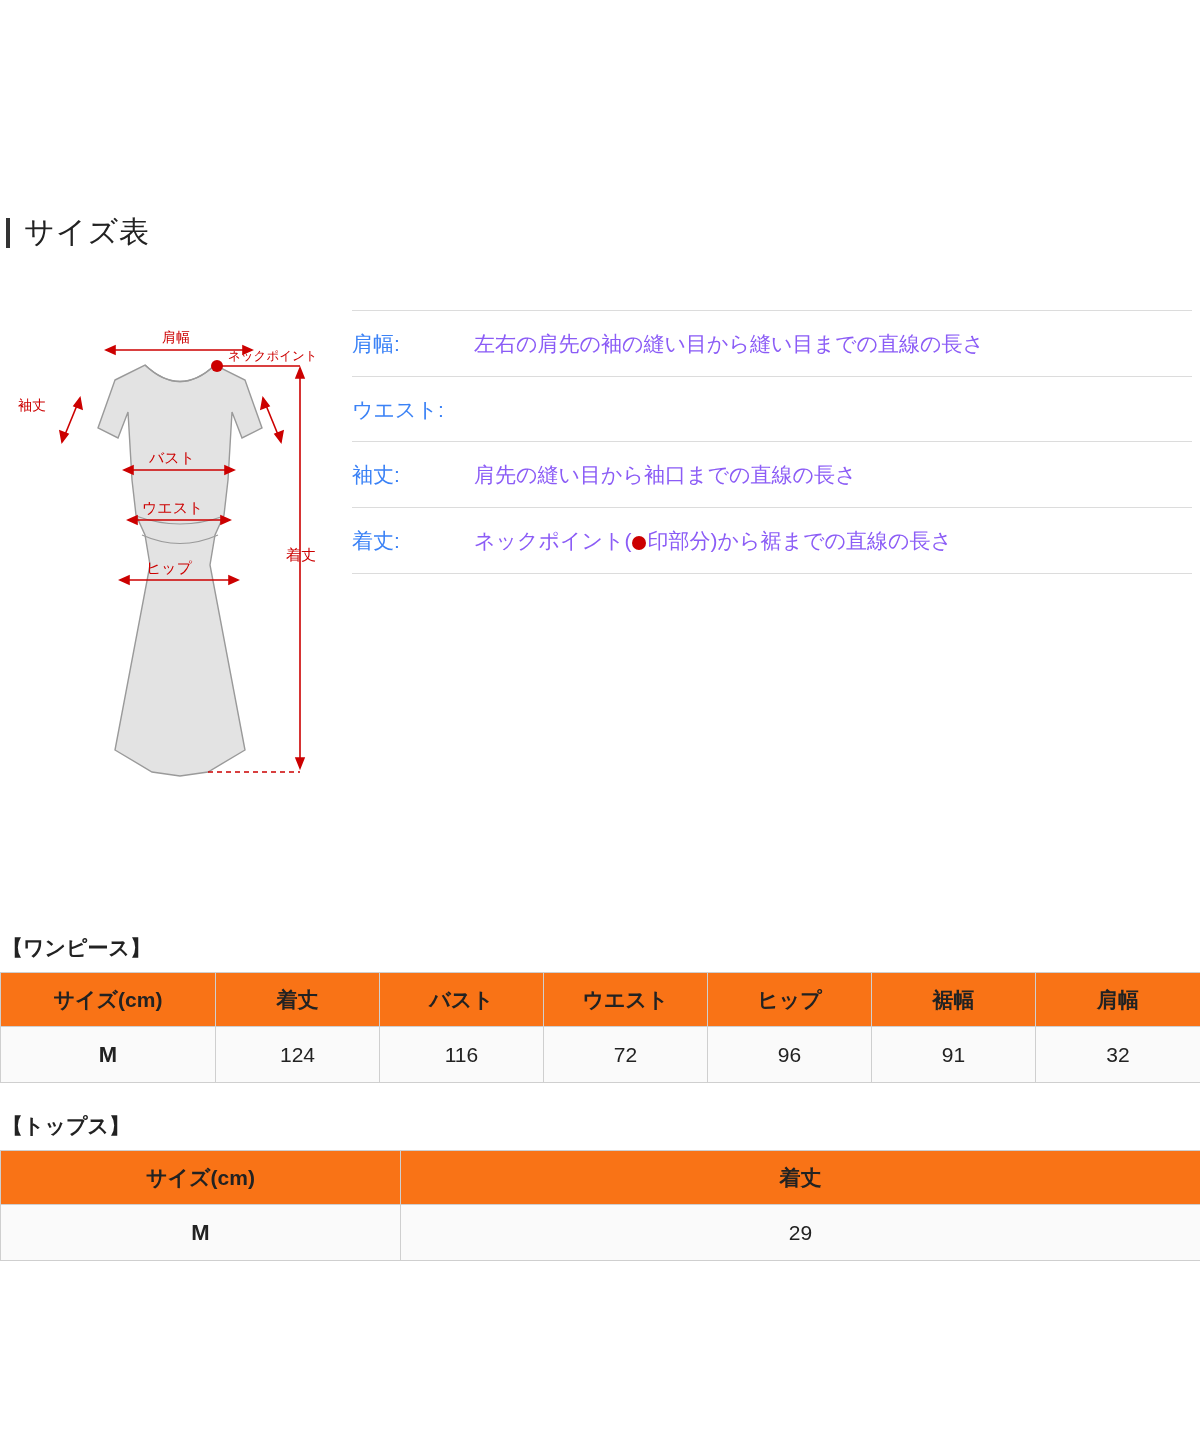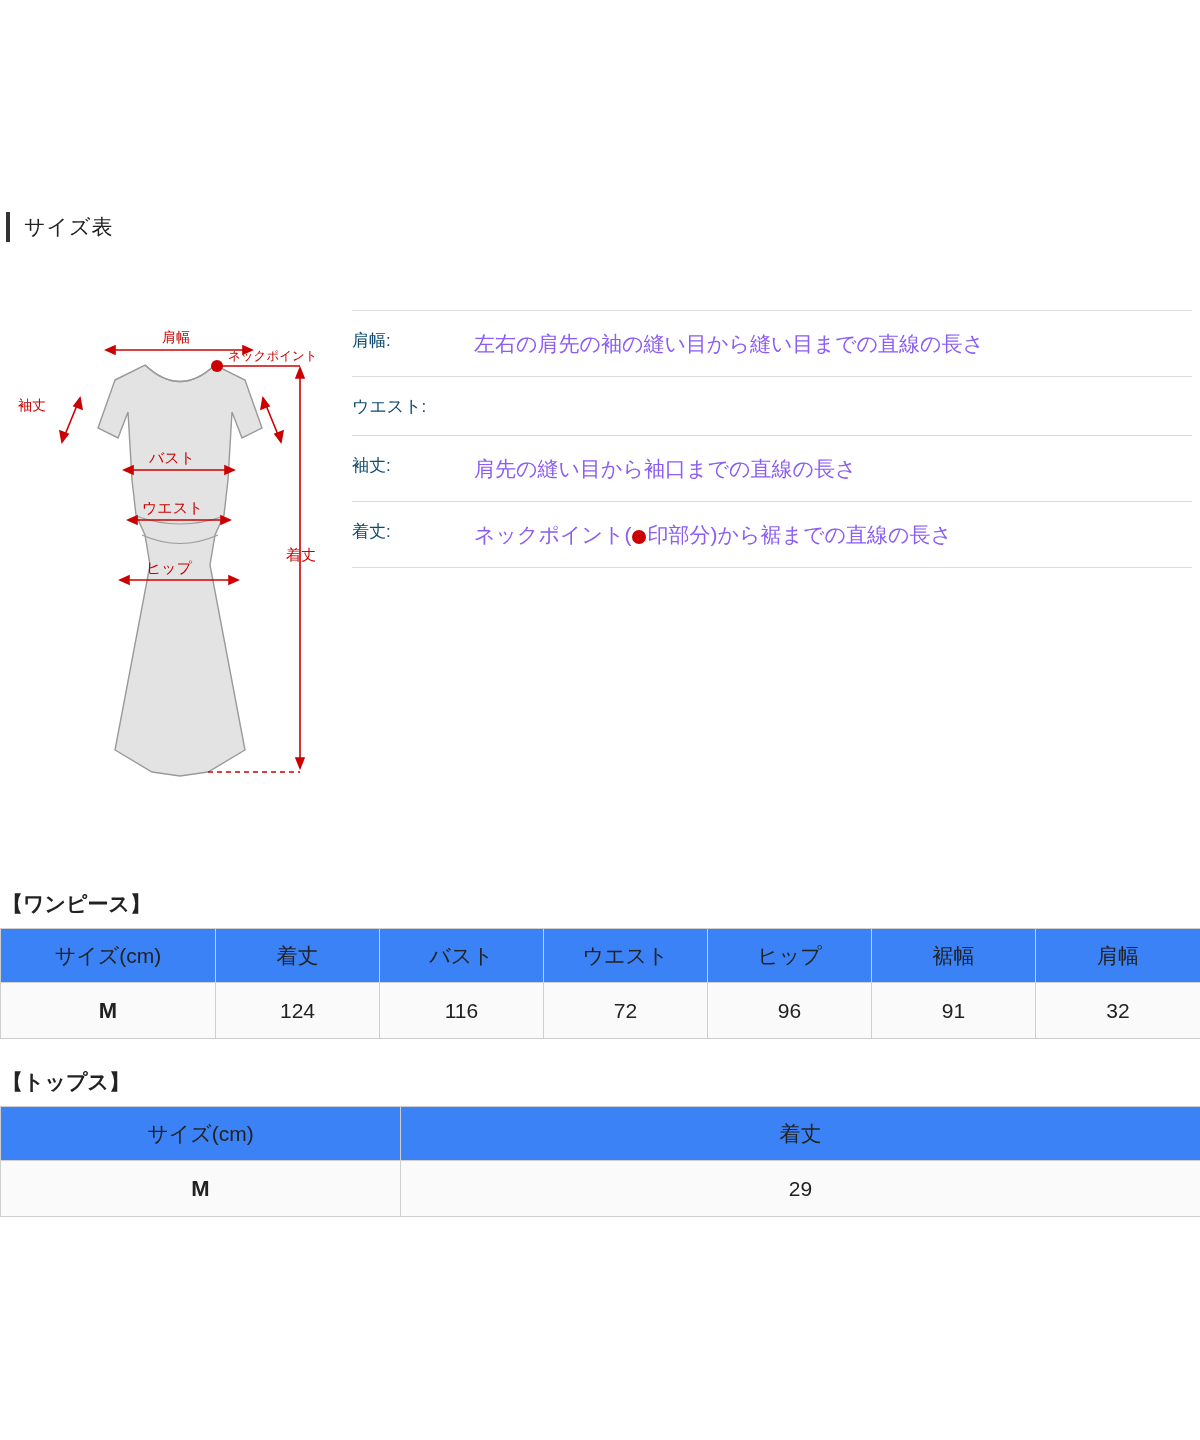--- a/index.html
+++ b/index.html
@@ -22,21 +22,21 @@
     padding: 0;
   }
 
   
   .section-title {
     position: absolute;
     top: 212px;
     left: 6px;
     display: flex;
     align-items: center;
-    font-size: 21px;
+    font-size: 30px;
     color: #222;
     letter-spacing: 1px;
   }
   .section-title .bar {
     display: inline-block;
     width: 4px;
     height: 30px;
     background: #333;
     margin-right: 14px;
   }
@@ -62,63 +62,63 @@
     display: flex;
     align-items: flex-start;
     border-bottom: 1px solid #dcdcdc;
     padding: 17px 0 16px 0;
   }
   .def-row:first-child { border-top: 1px solid #dcdcdc; }
   .def-row:last-child { border-bottom: 1px solid #dcdcdc; }
   .def-term {
     width: 122px;
     flex: 0 0 122px;
-    font-size: 17px;
-    color: #0c4a6e;
+    font-size: 21px;
+    color: #3b82f6;
     line-height: 1.5;
   }
   .def-desc {
     font-size: 21px;
     color: #8b5cf6;
     line-height: 1.52;
   }
   .def-desc .line { display: block; }
   .def-desc .indent { padding-left: 26px; }
   .dot {
     display: inline-block;
     width: 14px;
     height: 14px;
     background: #c00;
     border-radius: 50%;
     vertical-align: middle;
     margin: 0 1px;
   }
 
   
-  .table-block { position: absolute; left: 0; width: 1200px; }
+  .table-block { position: absolute; left: 0; width: 1200px; margin-top: 44px; }
   .table-label {
     font-size: 21px;
     font-weight: bold;
     color: #222;
     margin: 0 0 10px 2px;
   }
   table {
     width: 1200px;
     border-collapse: collapse;
     table-layout: fixed;
   }
   table th, table td {
     border: 1px solid #cfcfcf;
     text-align: center;
     font-size: 21px;
     color: #222;
   }
   table th {
-    background: #3b82f6;
-    font-weight: normal;
+    background: #f97316;
+    font-weight: bold;
     height: 54px;
   }
   table td {
     background: #fafafa;
     height: 56px;
     font-weight: normal;
   }
   td.size-cell { font-weight: bold; font-size: 22px; }
 
   #onepiece-block { top: 890px; }

